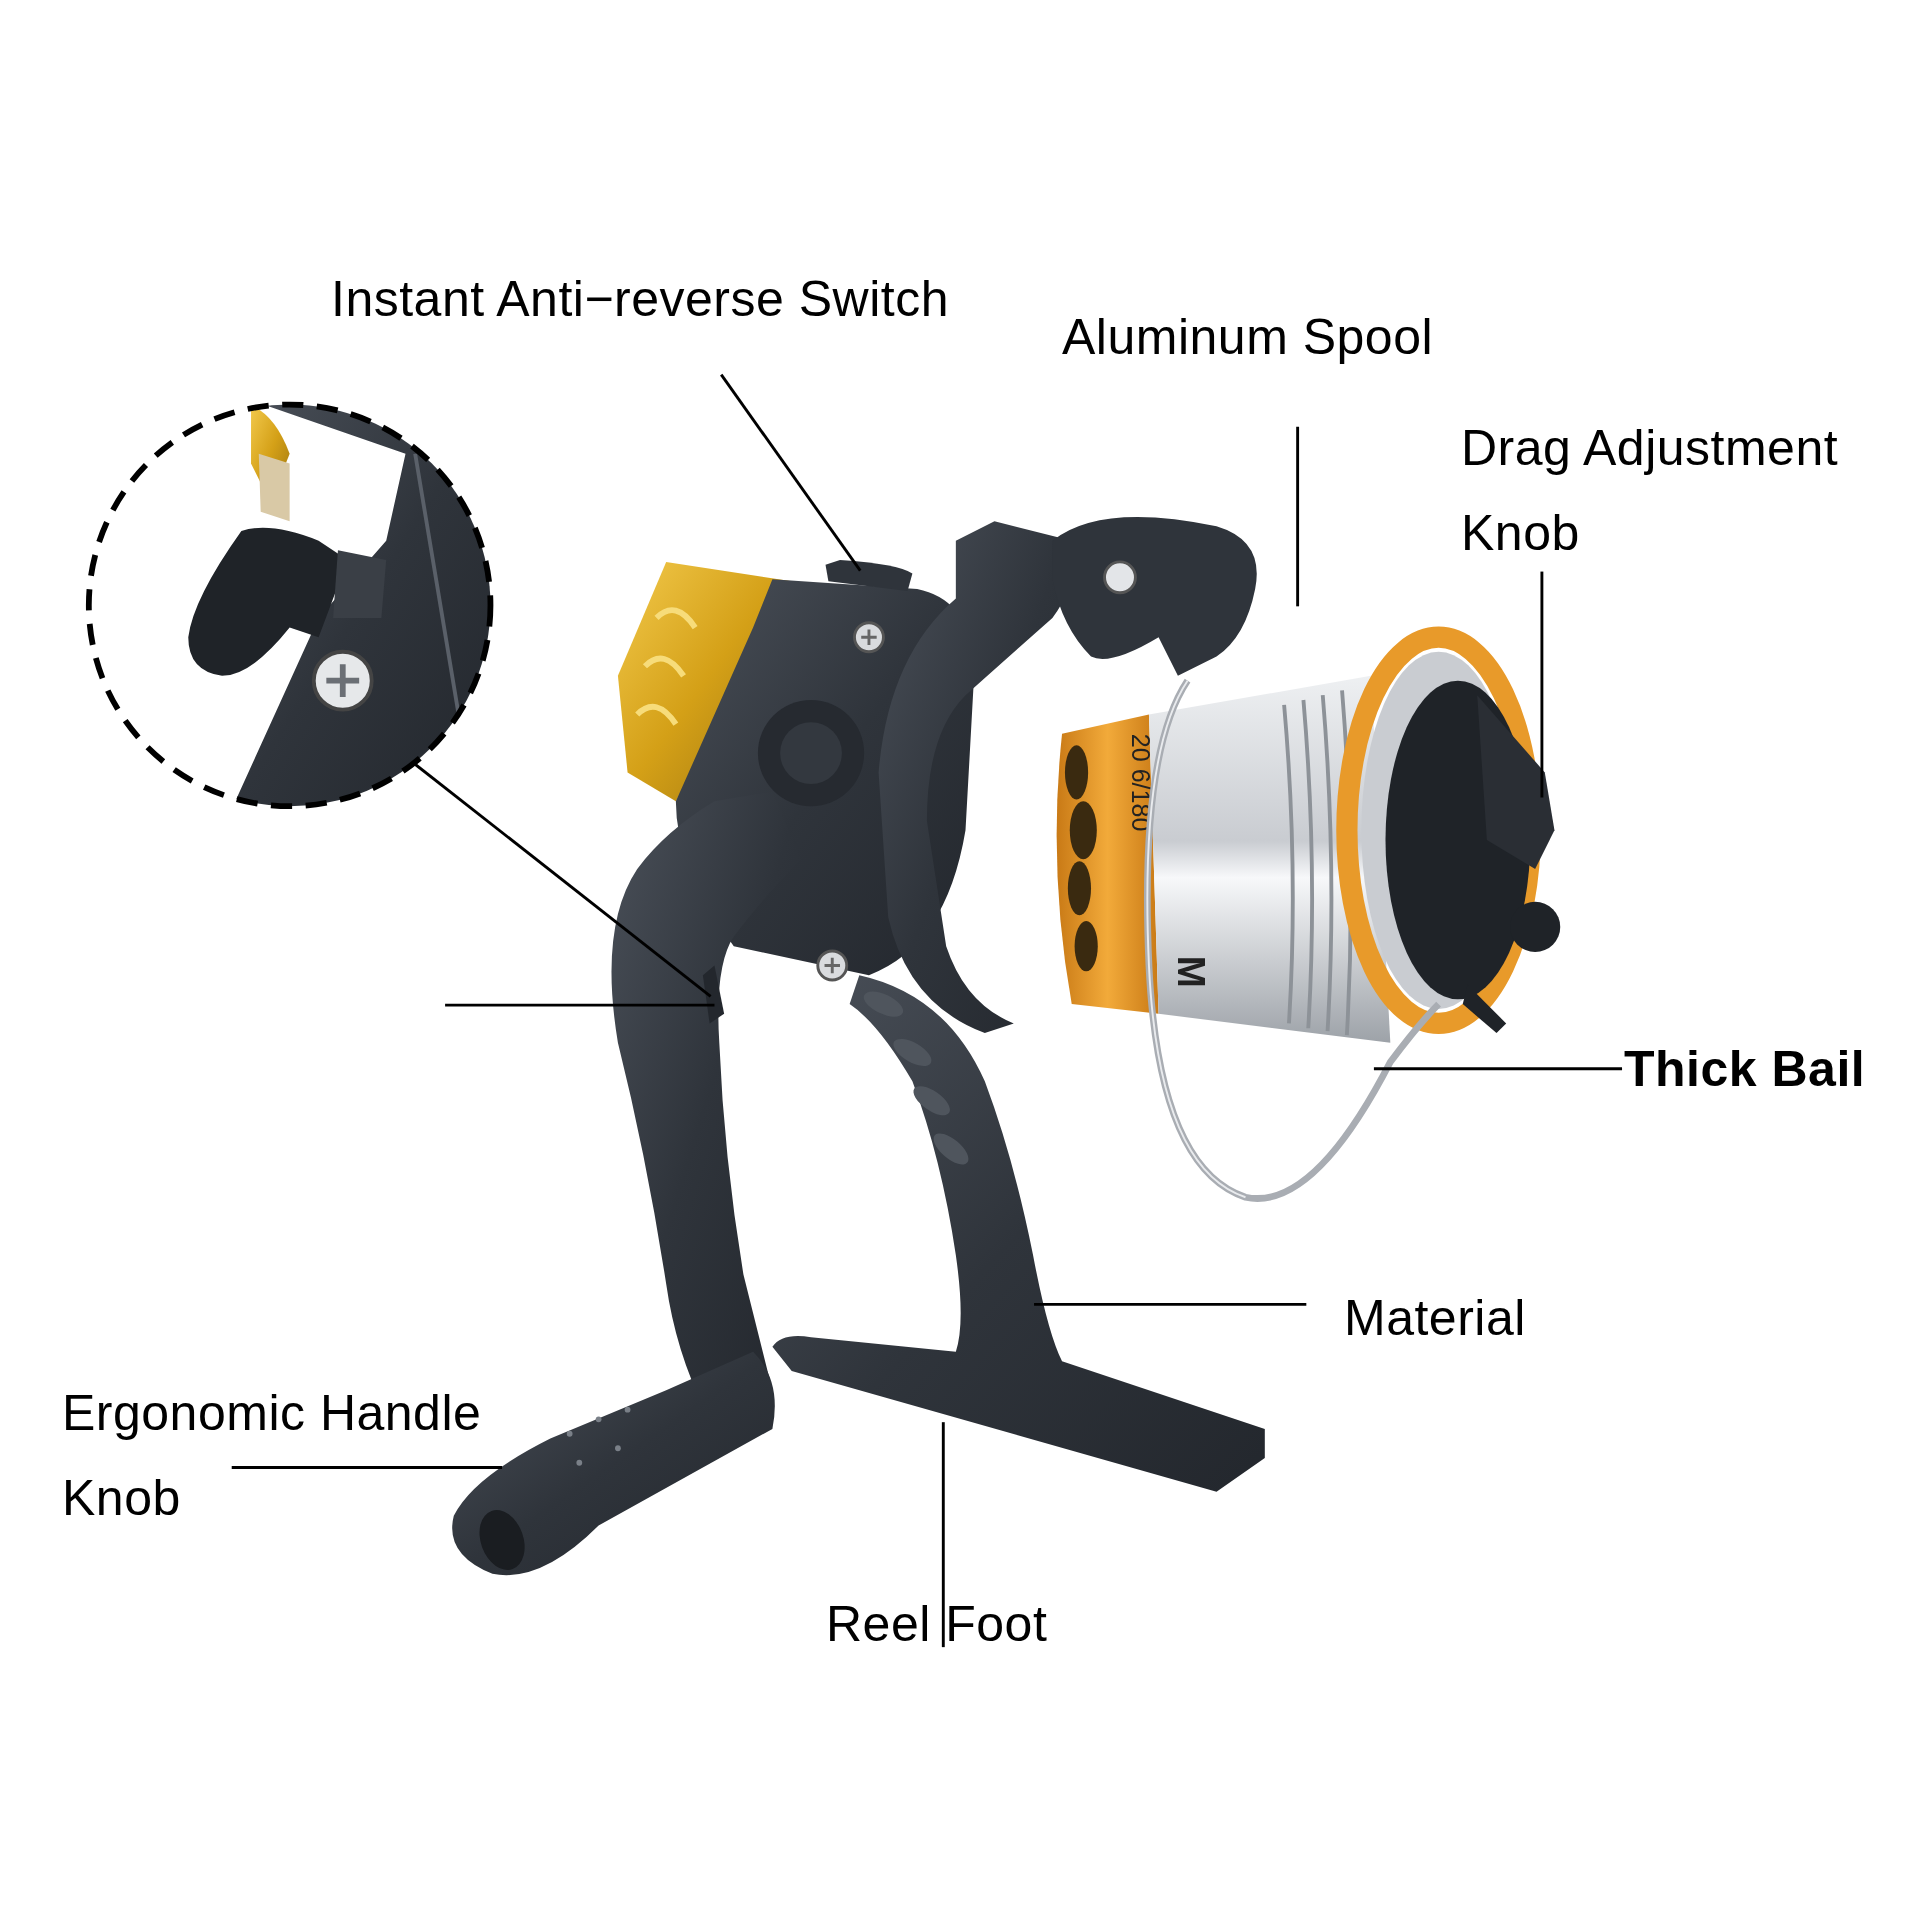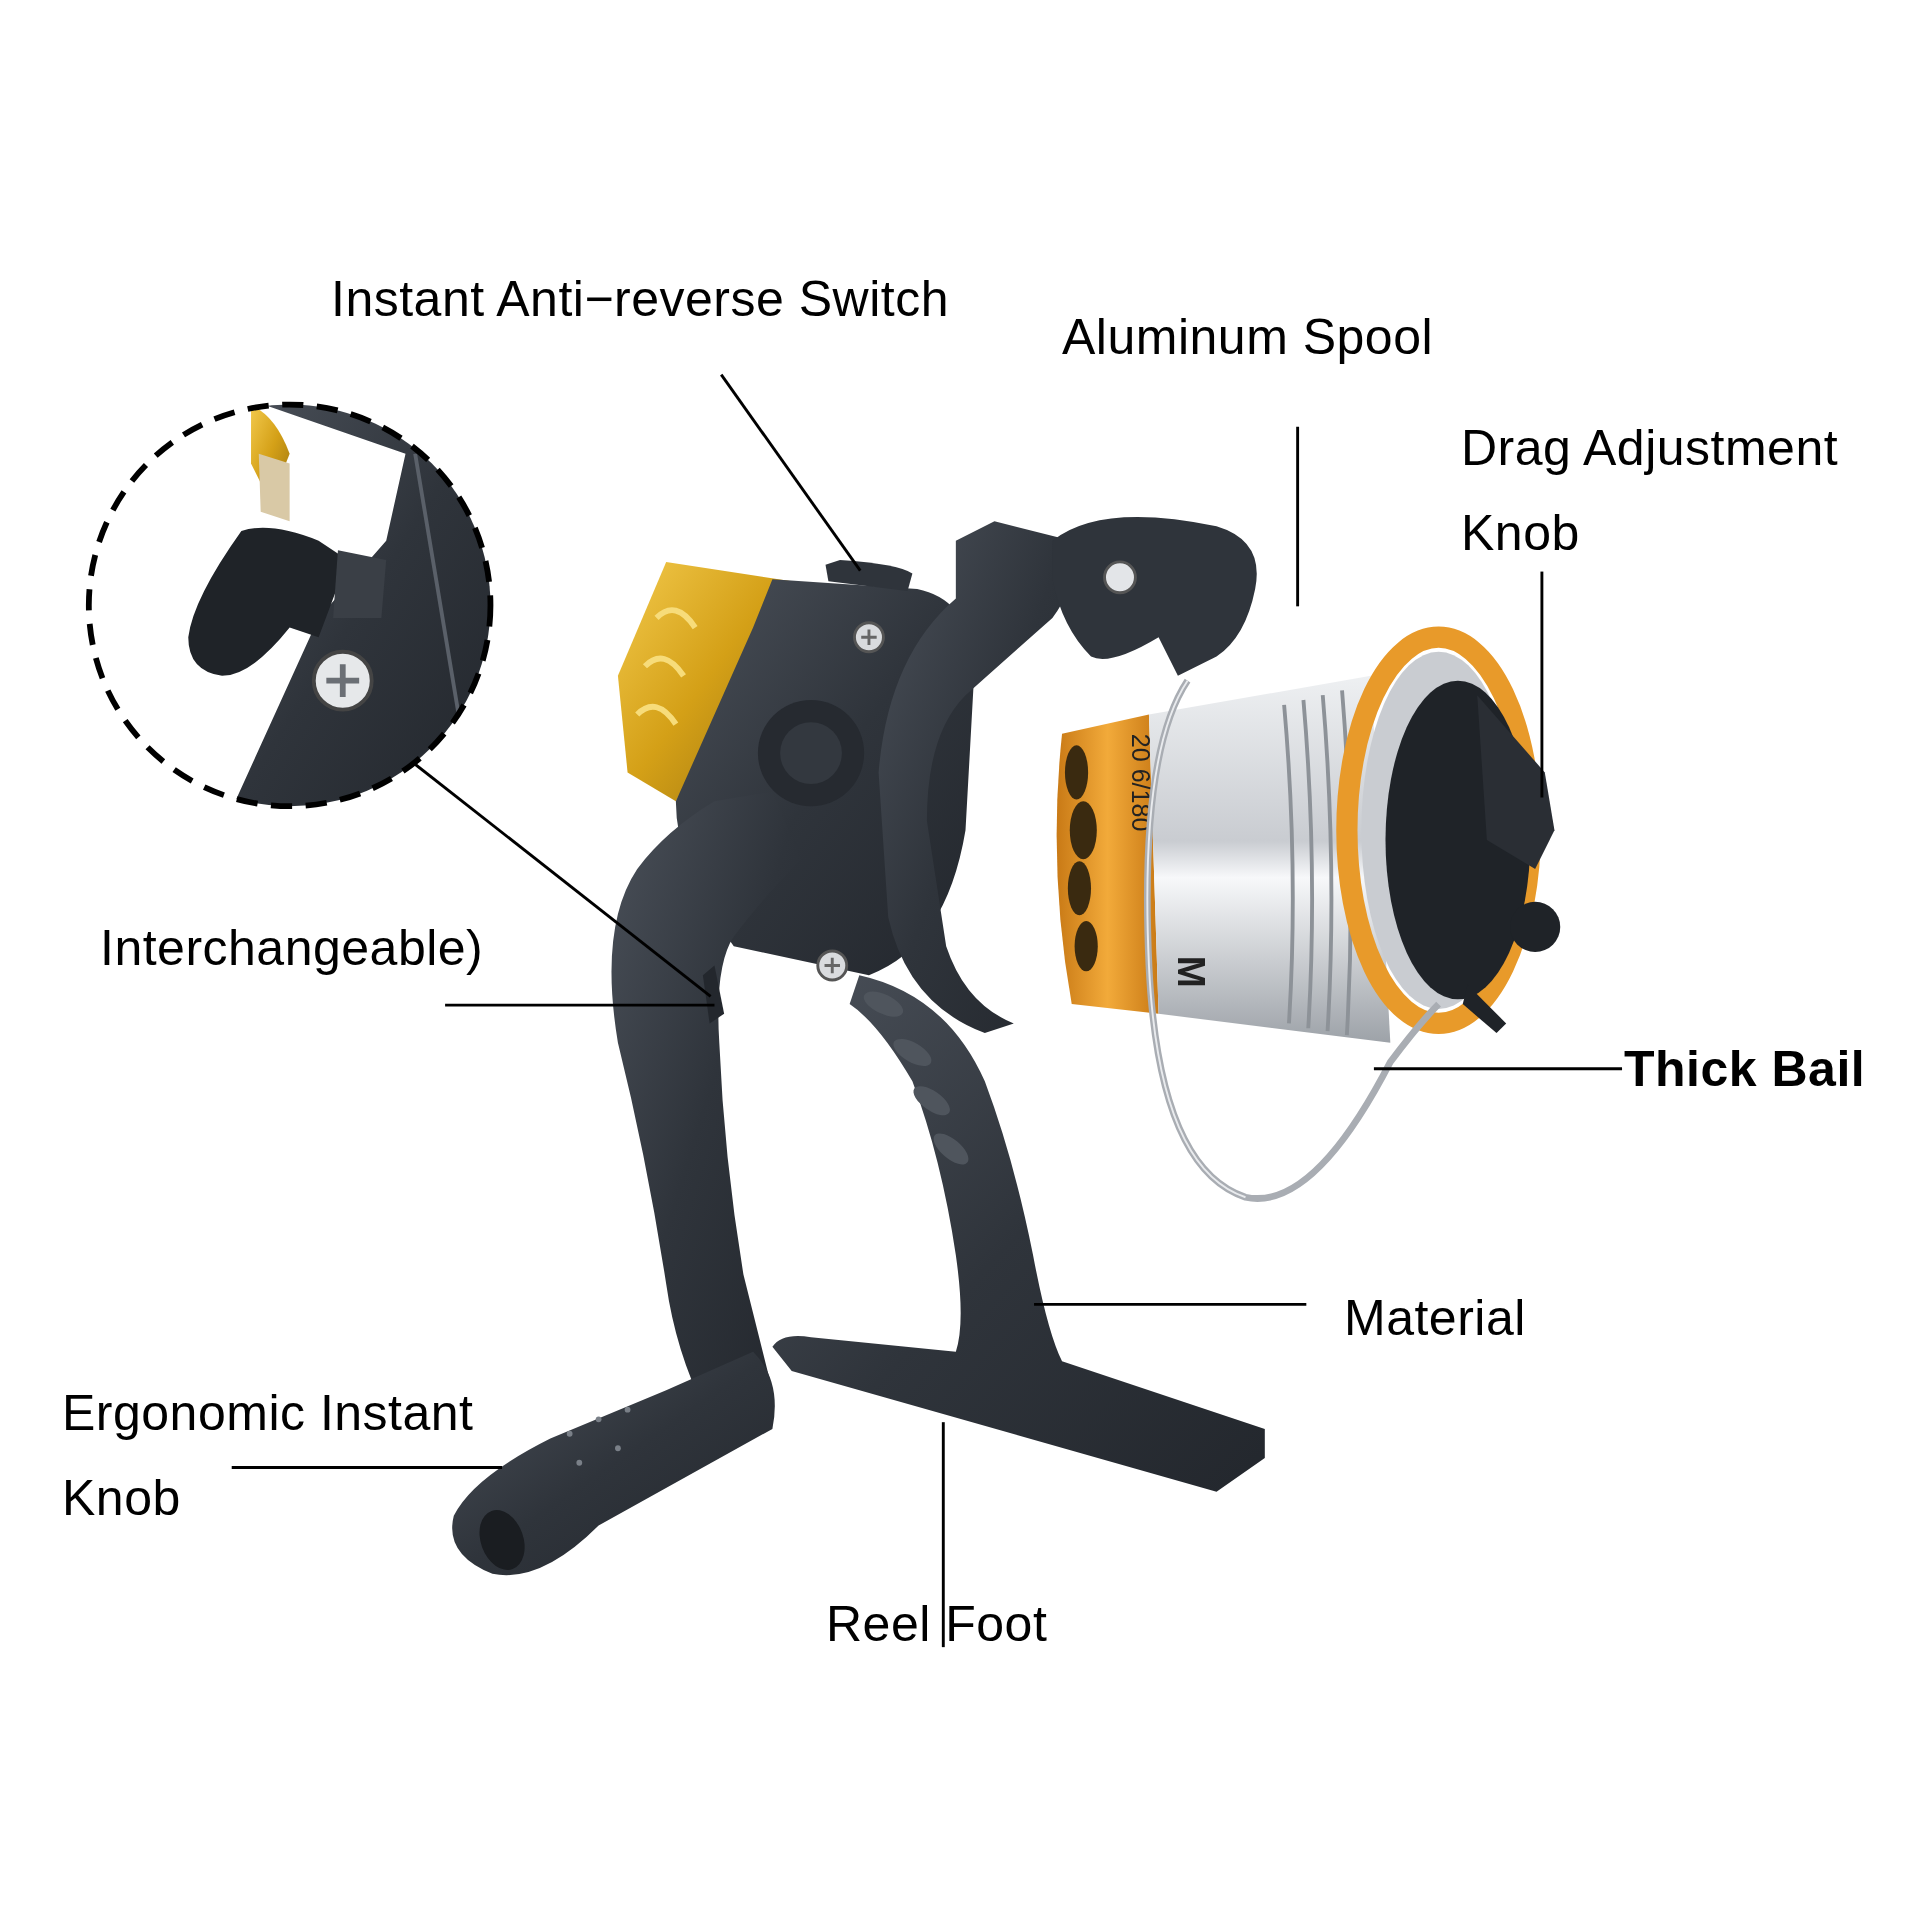--- a/index.html
+++ b/index.html
@@ -162,33 +162,32 @@
   <div class="label" style="left:1062px; top:295px;">
     <span>Aluminum Spool</span>
   </div>
 
   <div class="label" style="left:1461px; top:406px;">
     <span>Drag Adjustment</span>
     <span>Knob</span>
   </div>
 
   <div class="label" style="left:100px; top:906px;">
-    <span>Interchangeable)</span>
   </div>
 
   <div class="label" style="left:1624px; top:1027px;font-weight:bold;">
     <span>Thick Bail</span>
   </div>
 
   <div class="label" style="left:1344px; top:1276px;">
     <span>Material</span>
   </div>
 
   <div class="label" style="left:62px; top:1371px;">
-    <span>Ergonomic Instant</span>
+    <span>Ergonomic Handle</span>
     <span>Knob</span>
   </div>
 
   <div class="label" style="left:826px; top:1582px;">
     <span>Reel Foot</span>
   </div>
 
 </div>
 
 

